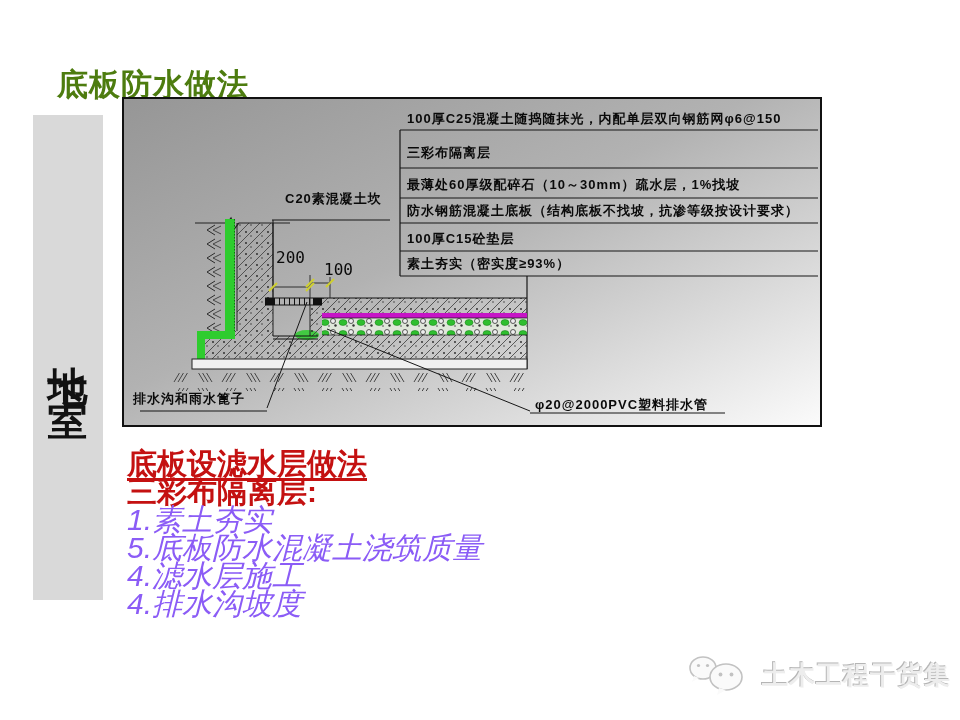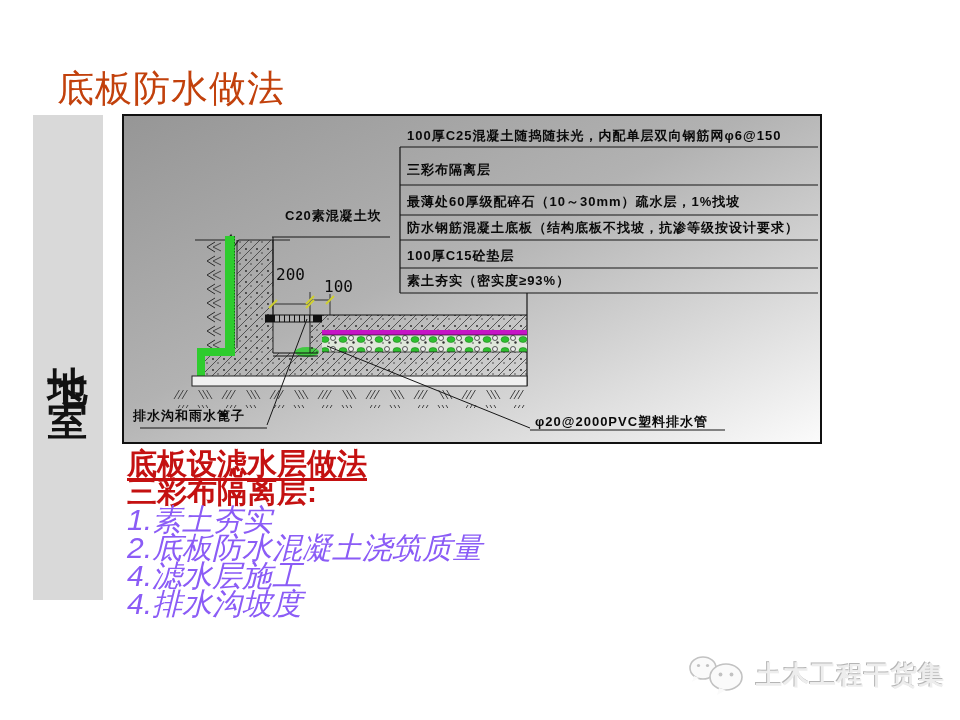--- a/index.html
+++ b/index.html
@@ -2,44 +2,44 @@
 <html><head>
 <meta charset="utf-8">
 <style>
   html,body{margin:0;padding:0;background:#fff;}
   #canvas{
     position:relative;width:960px;height:720px;background:#ffffff;overflow:hidden;
     font-family:"Liberation Sans",sans-serif;color:#1a1a1a;
   }
   
   .slide-title{
-    position:absolute;left:57px;top:64px;font-size:37px;font-weight:400;
-    color:#c2410c;letter-spacing:1px;
+    position:absolute;left:57px;top:64px;font-size:31px;font-weight:700;
+    color:#4d7c0f;letter-spacing:1px;
   }
   
   .side-bar{
     position:absolute;left:33px;top:115px;width:70px;height:485px;background:#d9d9d9;
     display:flex;align-items:center;justify-content:center;
   }
   .side-bar .vtext{
     writing-mode:vertical-rl;text-orientation:upright;
     font-size:40px;font-weight:600;color:#111;letter-spacing:16px;line-height:70px;
   }
   
-  .diagram-wrap{position:absolute;left:122px;top:114px;width:780px;height:330px;}
+  .diagram-wrap{position:absolute;left:122px;top:97px;width:780px;height:330px;}
   svg text{font-family:"Liberation Sans",sans-serif;}
   .cad-label{font-size:13px;font-weight:600;fill:#0a0a0a;letter-spacing:1px;}
   .cad-dim{font-size:16px;font-weight:400;fill:#0a0a0a;font-family:"DejaVu Sans Mono",monospace;}
   
   .notes{position:absolute;left:127px;top:450px;line-height:28px;font-size:30px;}
   .notes .red{color:#c41111;font-weight:700;}
   .notes .underline{text-decoration:underline;text-underline-offset:4px;}
   .notes .pt{color:#8b5cf6;font-weight:400;font-style:italic;}
   
-  .watermark{position:absolute;left:686px;top:653px;display:flex;align-items:center;gap:6px;}
+  .watermark{position:absolute;left:686px;top:653px;display:flex;align-items:center;gap:12px;}
   .watermark .wm-text{
     font-size:26px;font-weight:700;color:#ededed;letter-spacing:1px;
     text-shadow:-1px -1px 0 #b5b5b5,1px 1px 0 #ffffff;
   }
 </style>
 </head>
 <body>
 
 <div id="canvas">
 
@@ -187,21 +187,21 @@
         <line x1="408" y1="316" x2="603" y2="316" stroke="#161616" stroke-width="1.2"></line>
         <line x1="408" y1="314" x2="205" y2="232" stroke="#161616" stroke-width="1"></line>
       </g>
     </svg>
   </div>
 
   <div class="notes">
     <div class="red underline">底板设滤水层做法</div>
     <div class="red">三彩布隔离层:</div>
     <div class="pt">1.素土夯实</div>
-    <div class="pt">2.底板防水混凝土浇筑质量</div>
+    <div class="pt">5.底板防水混凝土浇筑质量</div>
     <div class="pt">4.滤水层施工</div>
     <div class="pt">4.排水沟坡度</div>
   </div>
 
   <div class="watermark">
     <svg width="64" height="44" viewBox="0 0 64 44">
       <g fill="#fafafa" stroke="#c2c2c2" stroke-width="1.6">
         <ellipse cx="17" cy="15" rx="13" ry="11"></ellipse>
         <path d="M8,23 L6,29 L13,25 Z" stroke="none" fill="#fafafa"></path>
         <ellipse cx="40" cy="24" rx="16" ry="13"></ellipse>

